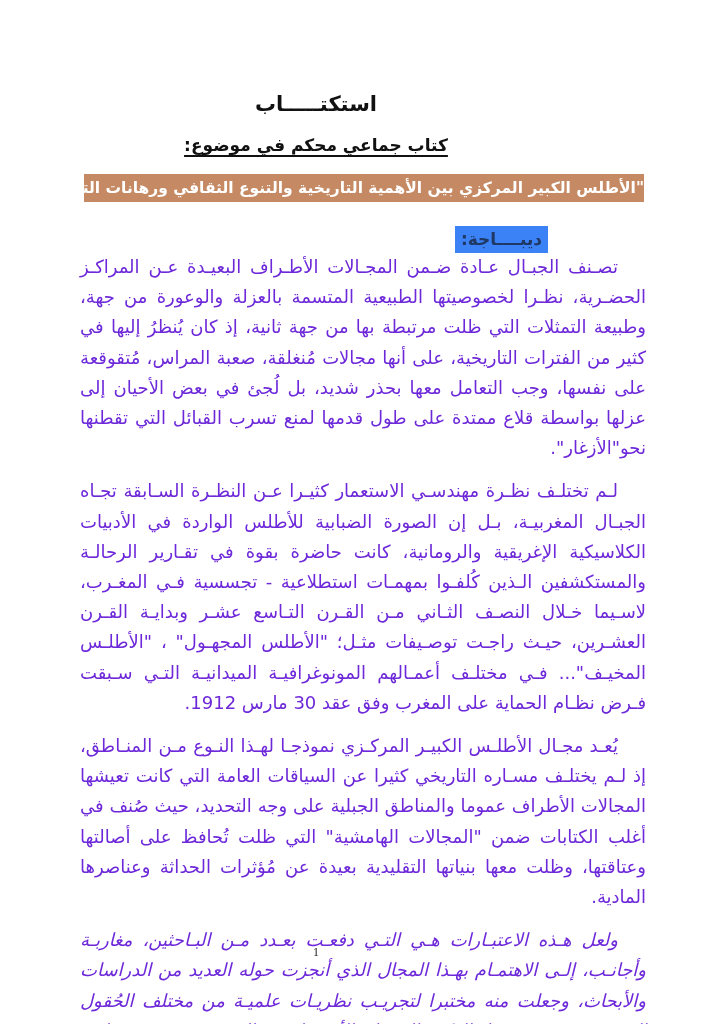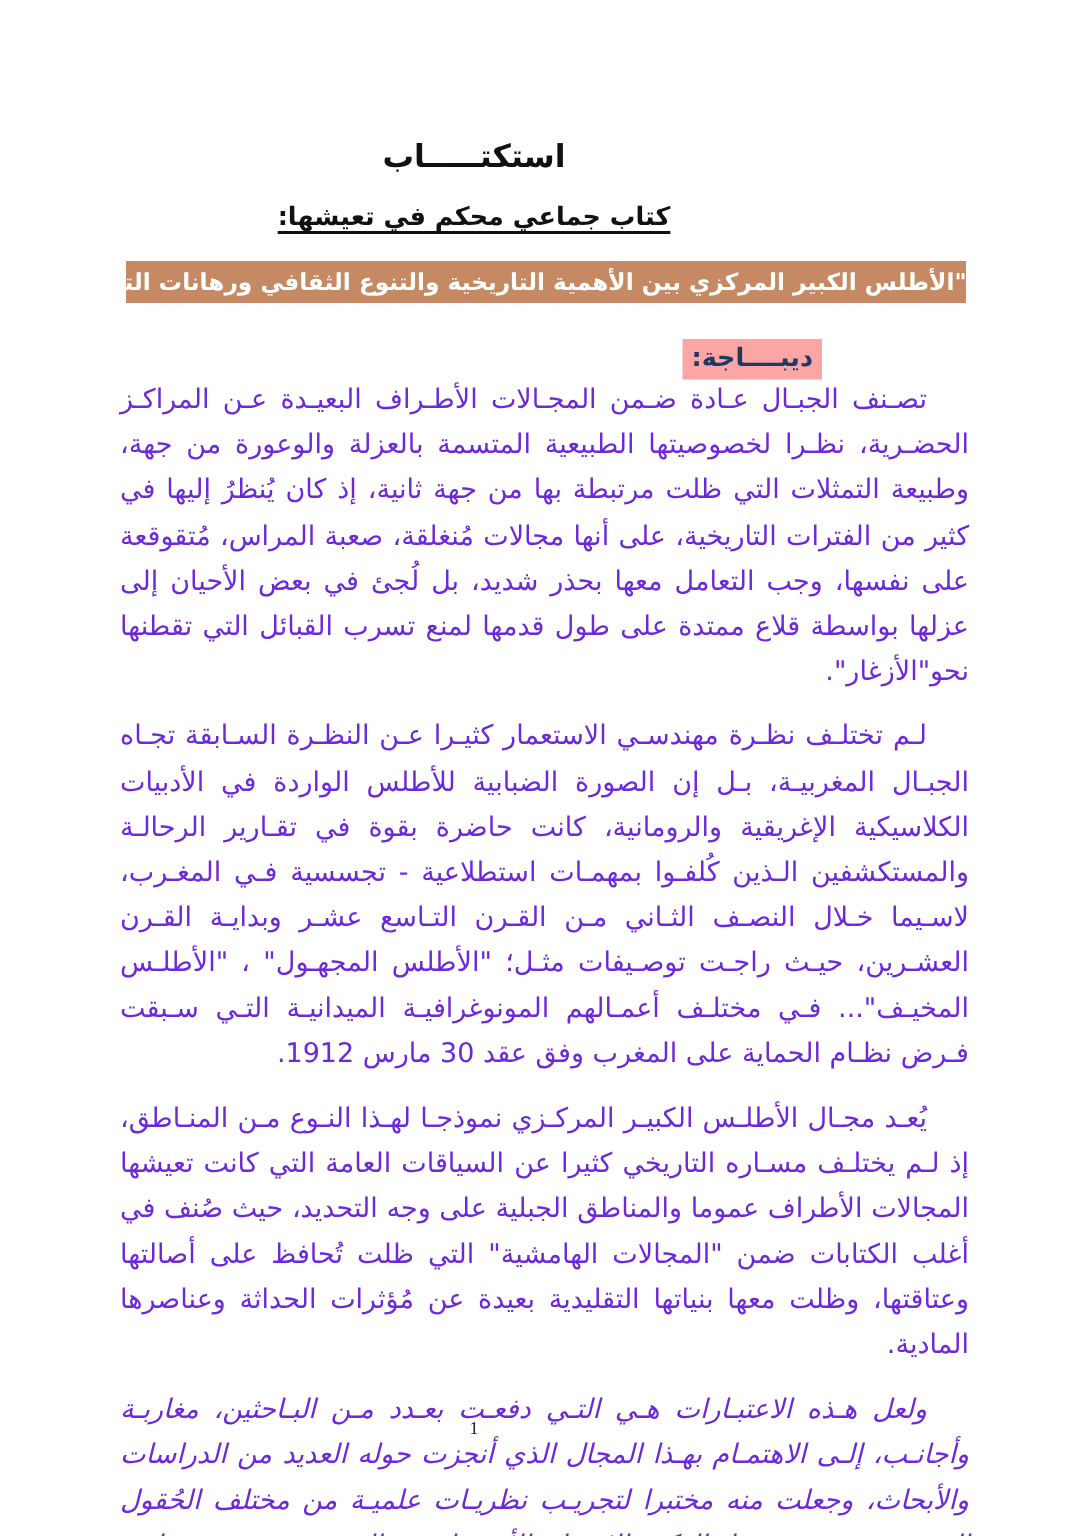--- a/index.html
+++ b/index.html
@@ -58,21 +58,21 @@
       text-align: center;
       white-space: nowrap;
       overflow: hidden;
     }
     .section-heading {
       position: absolute;
       top: 226px;
       right: 84px;
       height: 27px;
       padding: 0 6px;
-      background: #fca5a5;
+      background: #3b82f6;
       color: #1f3864;
       font-weight: bold;
       font-size: 17px;
       line-height: 27px;
     }
     .body-text {
       position: absolute;
       top: 252px;
       left: 80px;
       width: 566px;
@@ -98,21 +98,21 @@
     }
   </style>
 </head>
 <body>
 
 <div class="page">
 
   <div class="doc-title">استكتـــــاب</div>
 
   <div class="doc-subtitle">
-    <span>كتاب جماعي محكم في تعيشها:</span>
+    <span>كتاب جماعي محكم في موضوع:</span>
   </div>
 
   <div class="topic-banner">"الأطلس الكبير المركزي بين الأهمية التاريخية والتنوع الثقافي ورهانات التنمية"</div>
 
   <div class="section-heading">ديبــــاجة:</div>
 
   <div class="body-text">
     <p>تصـنف الجبـال عـادة ضـمن المجـالات الأطـراف البعيـدة عـن المراكـز الحضـرية، نظـرا لخصوصيتها الطبيعية المتسمة بالعزلة والوعورة من جهة، وطبيعة التمثلات التي ظلت مرتبطة بها من جهة ثانية، إذ كان يُنظرُ إليها في كثير من الفترات التاريخية، على أنها مجالات مُنغلقة، صعبة المراس، مُتقوقعة على نفسها، وجب التعامل معها بحذر شديد، بل لُجئ في بعض الأحيان إلى عزلها بواسطة قلاع ممتدة على طول قدمها لمنع  تسرب القبائل التي تقطنها نحو"الأزغار".</p>
     <p>لـم تختلـف نظـرة مهندسـي الاستعمار كثيـرا عـن النظـرة السـابقة تجـاه الجبـال المغربيـة، بـل إن الصورة الضبابية للأطلس الواردة في الأدبيات الكلاسيكية الإغريقية والرومانية،  كانت حاضرة بقوة في تقـارير الرحالـة والمستكشفين الـذين كُلفـوا بمهمـات استطلاعية - تجسسية فـي المغـرب، لاسـيما خـلال النصـف الثـاني مـن القـرن التـاسع عشـر وبدايـة القـرن العشـرين،  حيـث راجـت توصـيفات مثـل؛ "الأطلس المجهـول" ، "الأطلـس المخيـف"... فـي مختلـف أعمـالهم المونوغرافيـة الميدانيـة التـي سـبقت فـرض نظـام الحماية على المغرب وفق عقد 30 مارس 1912.</p>
     <p>يُعـد مجـال الأطلـس الكبيـر المركـزي نموذجـا لهـذا النـوع مـن المنـاطق، إذ لـم يختلـف مسـاره التاريخي كثيرا عن السياقات العامة التي كانت تعيشها المجالات الأطراف عموما  والمناطق الجبلية على وجه التحديد، حيث صُنف في أغلب الكتابات ضمن "المجالات الهامشية" التي ظلت تُحافظ على أصالتها وعتاقتها، وظلت معها بنياتها التقليدية بعيدة عن مُؤثرات الحداثة وعناصرها المادية.</p>

